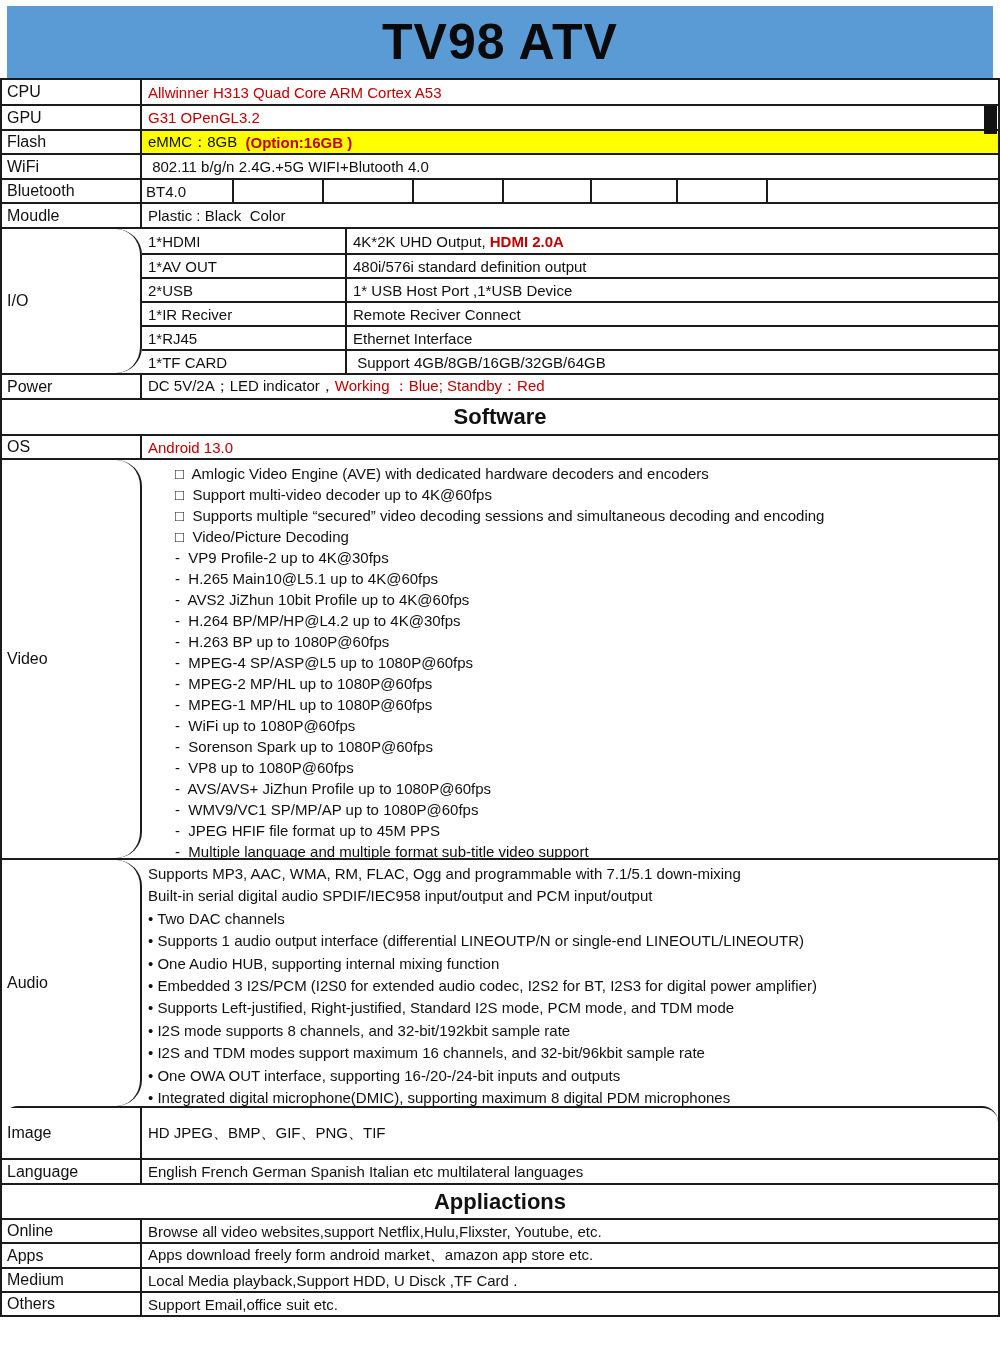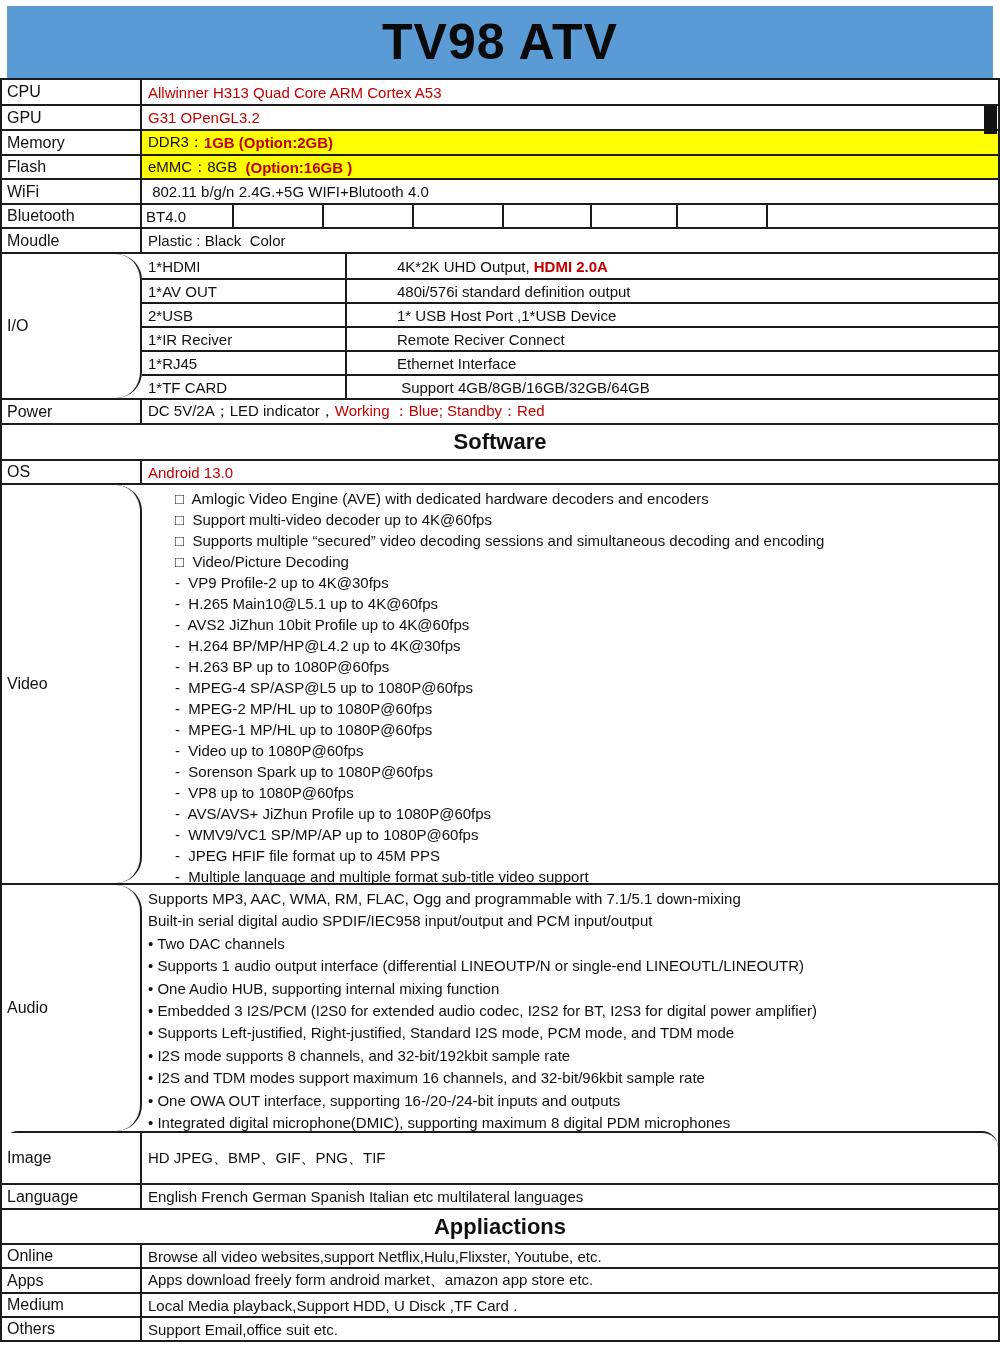--- a/index.html
+++ b/index.html
@@ -44,21 +44,21 @@
   .bt-empty{width:90px;}
   .bt-last{flex:1;border-right:none;}
   
   .io-rows{flex:1;display:flex;flex-direction:column;min-width:0;}
   .io-r{display:flex;height:24px;}
   .io-r + .io-r{border-top:2px solid var(--bd);}
   .io-port{
     width:205px;min-width:205px;border-right:2px solid var(--bd);
     font-size:15px;padding:1px 4px 1px 6px;display:flex;align-items:center;
   }
-  .io-desc{flex:1;font-size:15px;padding:1px 4px 1px 6px;display:flex;align-items:center;white-space:pre-wrap;margin-left:44px;}
+  .io-desc{flex:1;font-size:15px;padding:1px 4px 1px 6px;display:flex;align-items:center;white-space:pre-wrap;}
   
   .lines{flex:1;padding:3px 4px 0 6px;font-size:15px;min-width:0;}
   .vh{height:400px;}
   .ah{height:248px;}
   .vline{line-height:21px;white-space:pre-wrap;margin-left:27px;}
   .aline{line-height:22.4px;white-space:pre-wrap;}
   .lbl-mid{align-items:center;border-radius:26px;}
   .gpu-artifact{position:absolute;left:984px;top:100px;width:13px;height:28px;background:#121212;}
 </style>
 </head>
@@ -73,26 +73,20 @@
     <div class="r h26">
       <div class="lbl">CPU</div>
       <div class="val"><span class="red">Allwinner H313 Quad Core ARM Cortex A53</span></div>
     </div>
 
     <div class="r h25">
       <div class="lbl">GPU</div>
       <div class="val"><span class="red">G31 OPenGL3.2</span></div>
     </div>
 
-    <div class="r h25">
-      <div class="lbl">Memory</div>
-      <div class="val yellow">
-        <span>DDR3：</span><span class="red b">1GB (Option:2GB)</span>
-      </div>
-    </div>
 
     <div class="r h24">
       <div class="lbl">Flash</div>
       <div class="val yellow">
         <span>eMMC：8GB  </span><span class="red b">(Option:16GB )</span>
       </div>
     </div>
 
     <div class="r h25">
       <div class="lbl">WiFi</div>
@@ -168,21 +162,21 @@
         <div class="vline">□  Supports multiple “secured” video decoding sessions and simultaneous decoding and encoding</div>
         <div class="vline">□  Video/Picture Decoding</div>
         <div class="vline">-  VP9 Profile-2 up to 4K@30fps</div>
         <div class="vline">-  H.265 Main10@L5.1 up to 4K@60fps</div>
         <div class="vline">-  AVS2 JiZhun 10bit Profile up to 4K@60fps</div>
         <div class="vline">-  H.264 BP/MP/HP@L4.2 up to 4K@30fps</div>
         <div class="vline">-  H.263 BP up to 1080P@60fps</div>
         <div class="vline">-  MPEG-4 SP/ASP@L5 up to 1080P@60fps</div>
         <div class="vline">-  MPEG-2 MP/HL up to 1080P@60fps</div>
         <div class="vline">-  MPEG-1 MP/HL up to 1080P@60fps</div>
-        <div class="vline">-  Video up to 1080P@60fps</div>
+        <div class="vline">-  WiFi up to 1080P@60fps</div>
         <div class="vline">-  Sorenson Spark up to 1080P@60fps</div>
         <div class="vline">-  VP8 up to 1080P@60fps</div>
         <div class="vline">-  AVS/AVS+ JiZhun Profile up to 1080P@60fps</div>
         <div class="vline">-  WMV9/VC1 SP/MP/AP up to 1080P@60fps</div>
         <div class="vline">-  JPEG HFIF file format up to 45M PPS</div>
         <div class="vline">-  Multiple language and multiple format sub-title video support</div>
       </div>
     </div>
 
     <div class="r ah">

